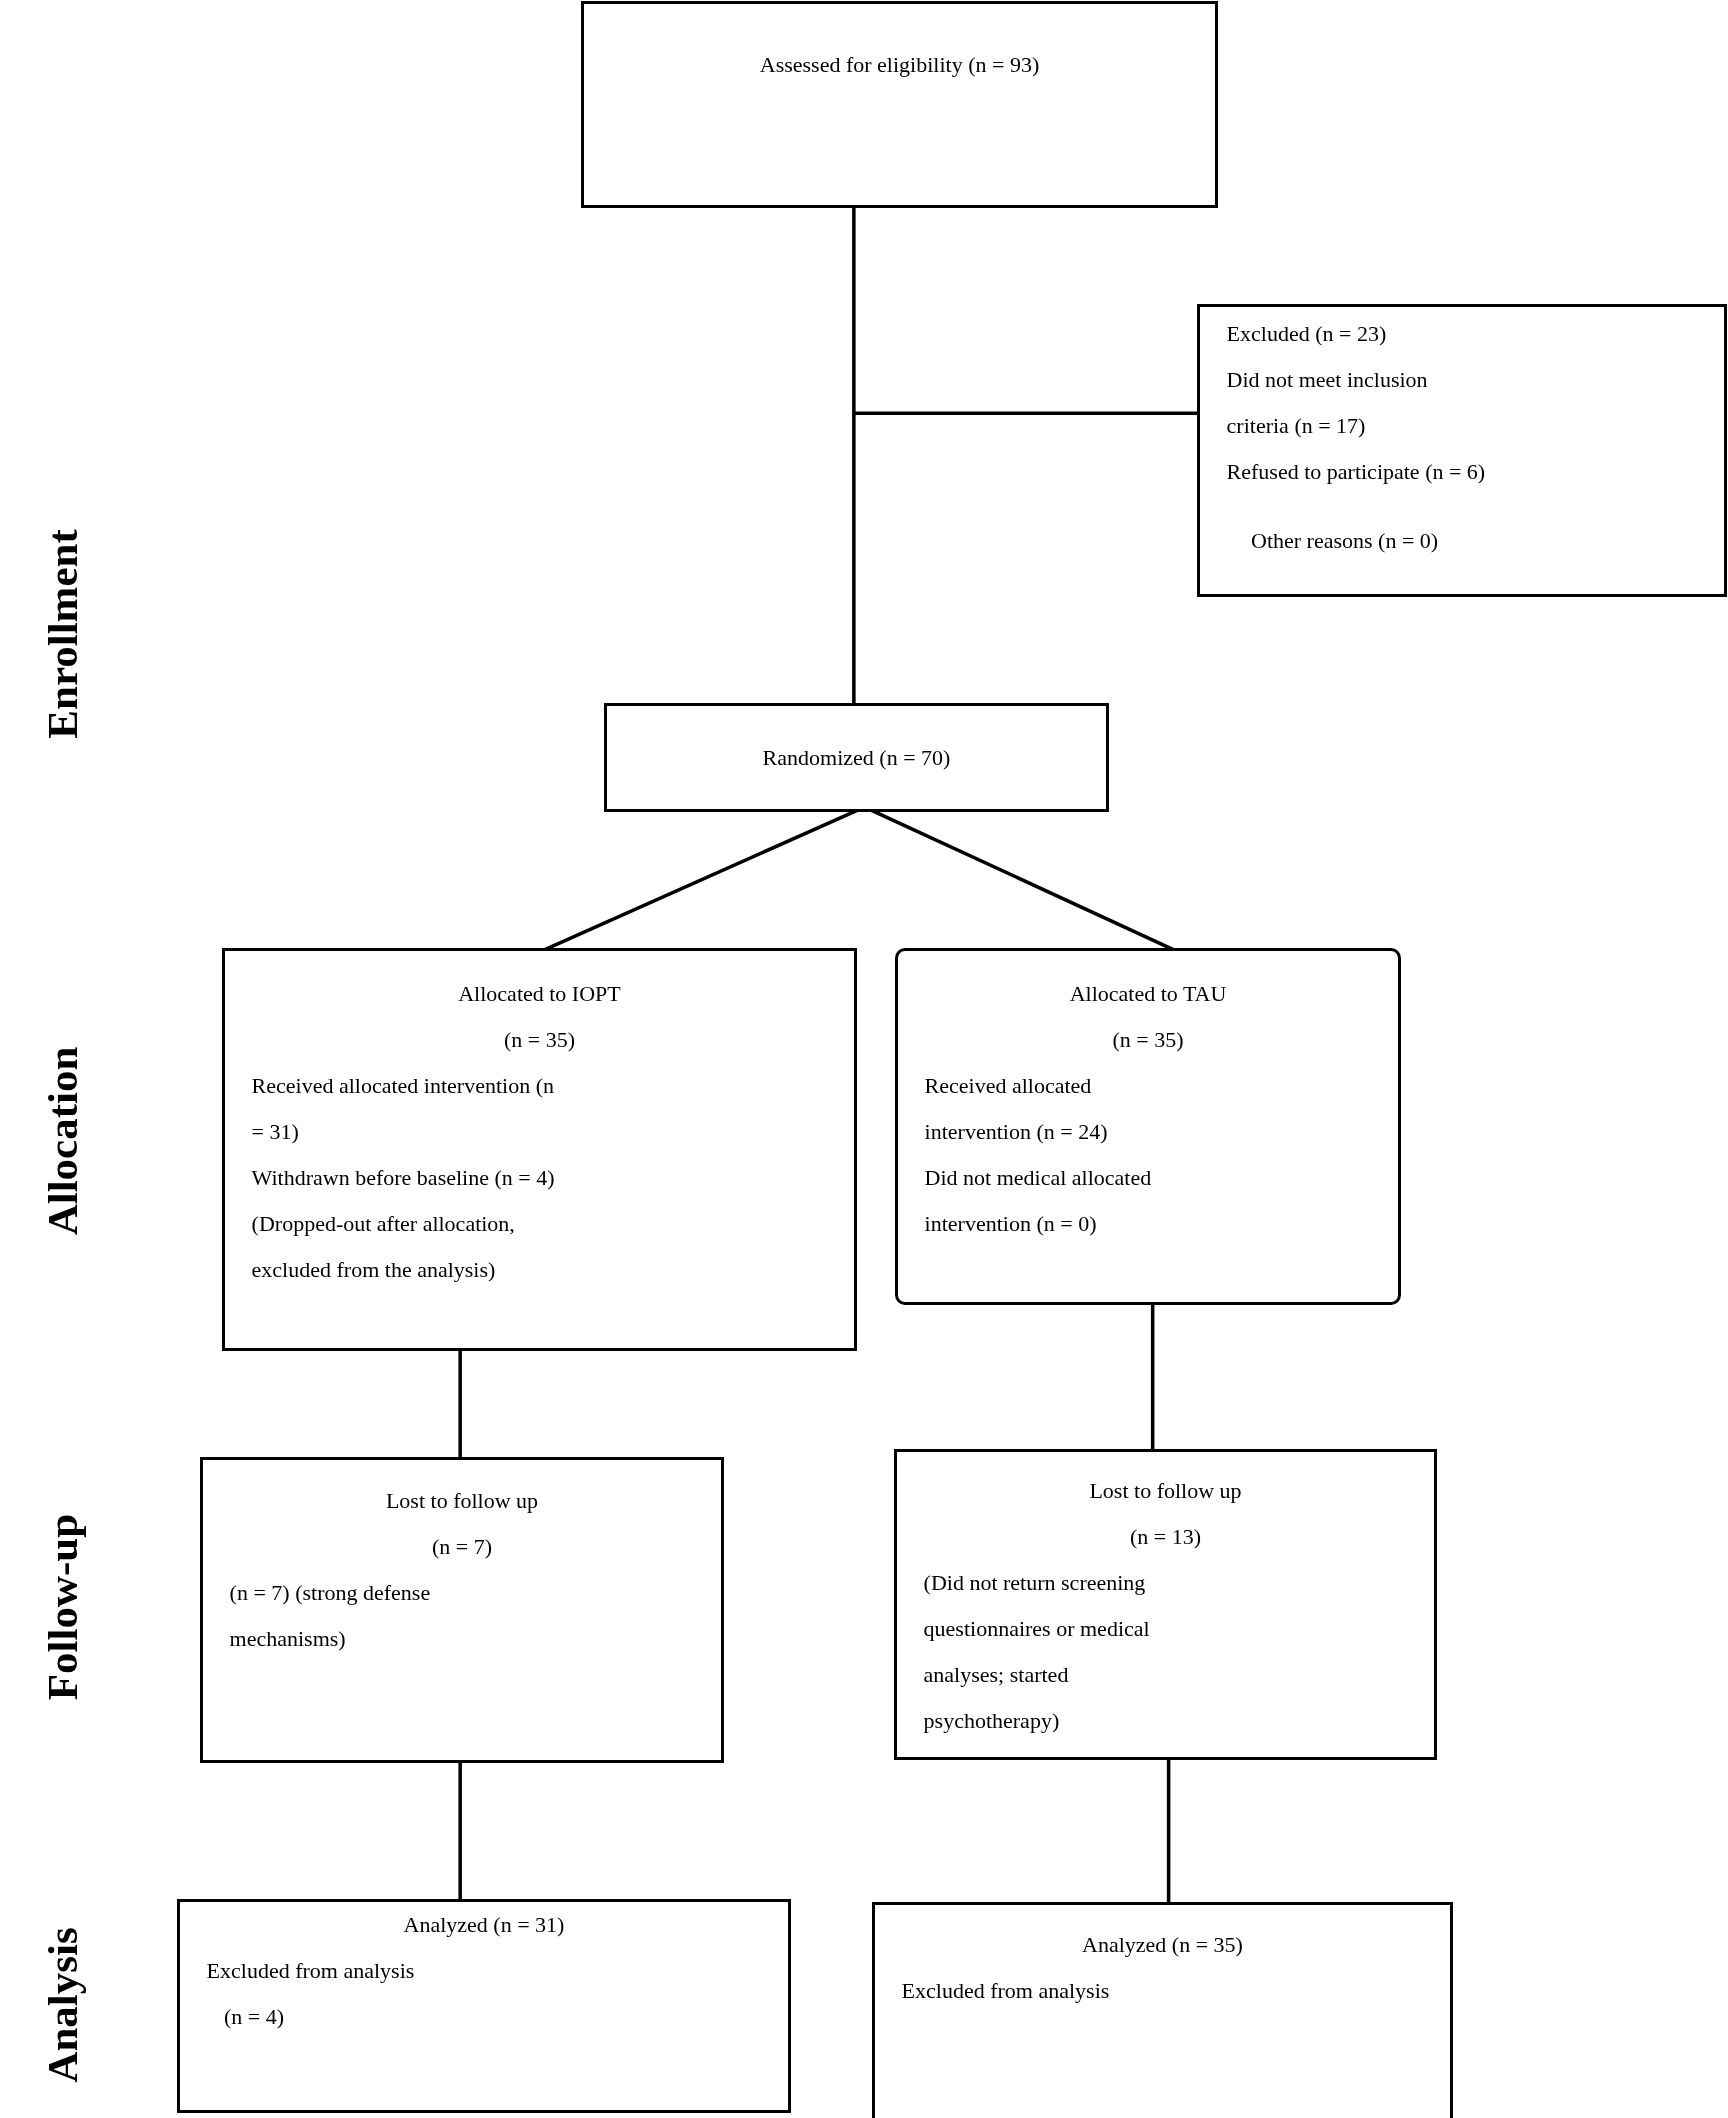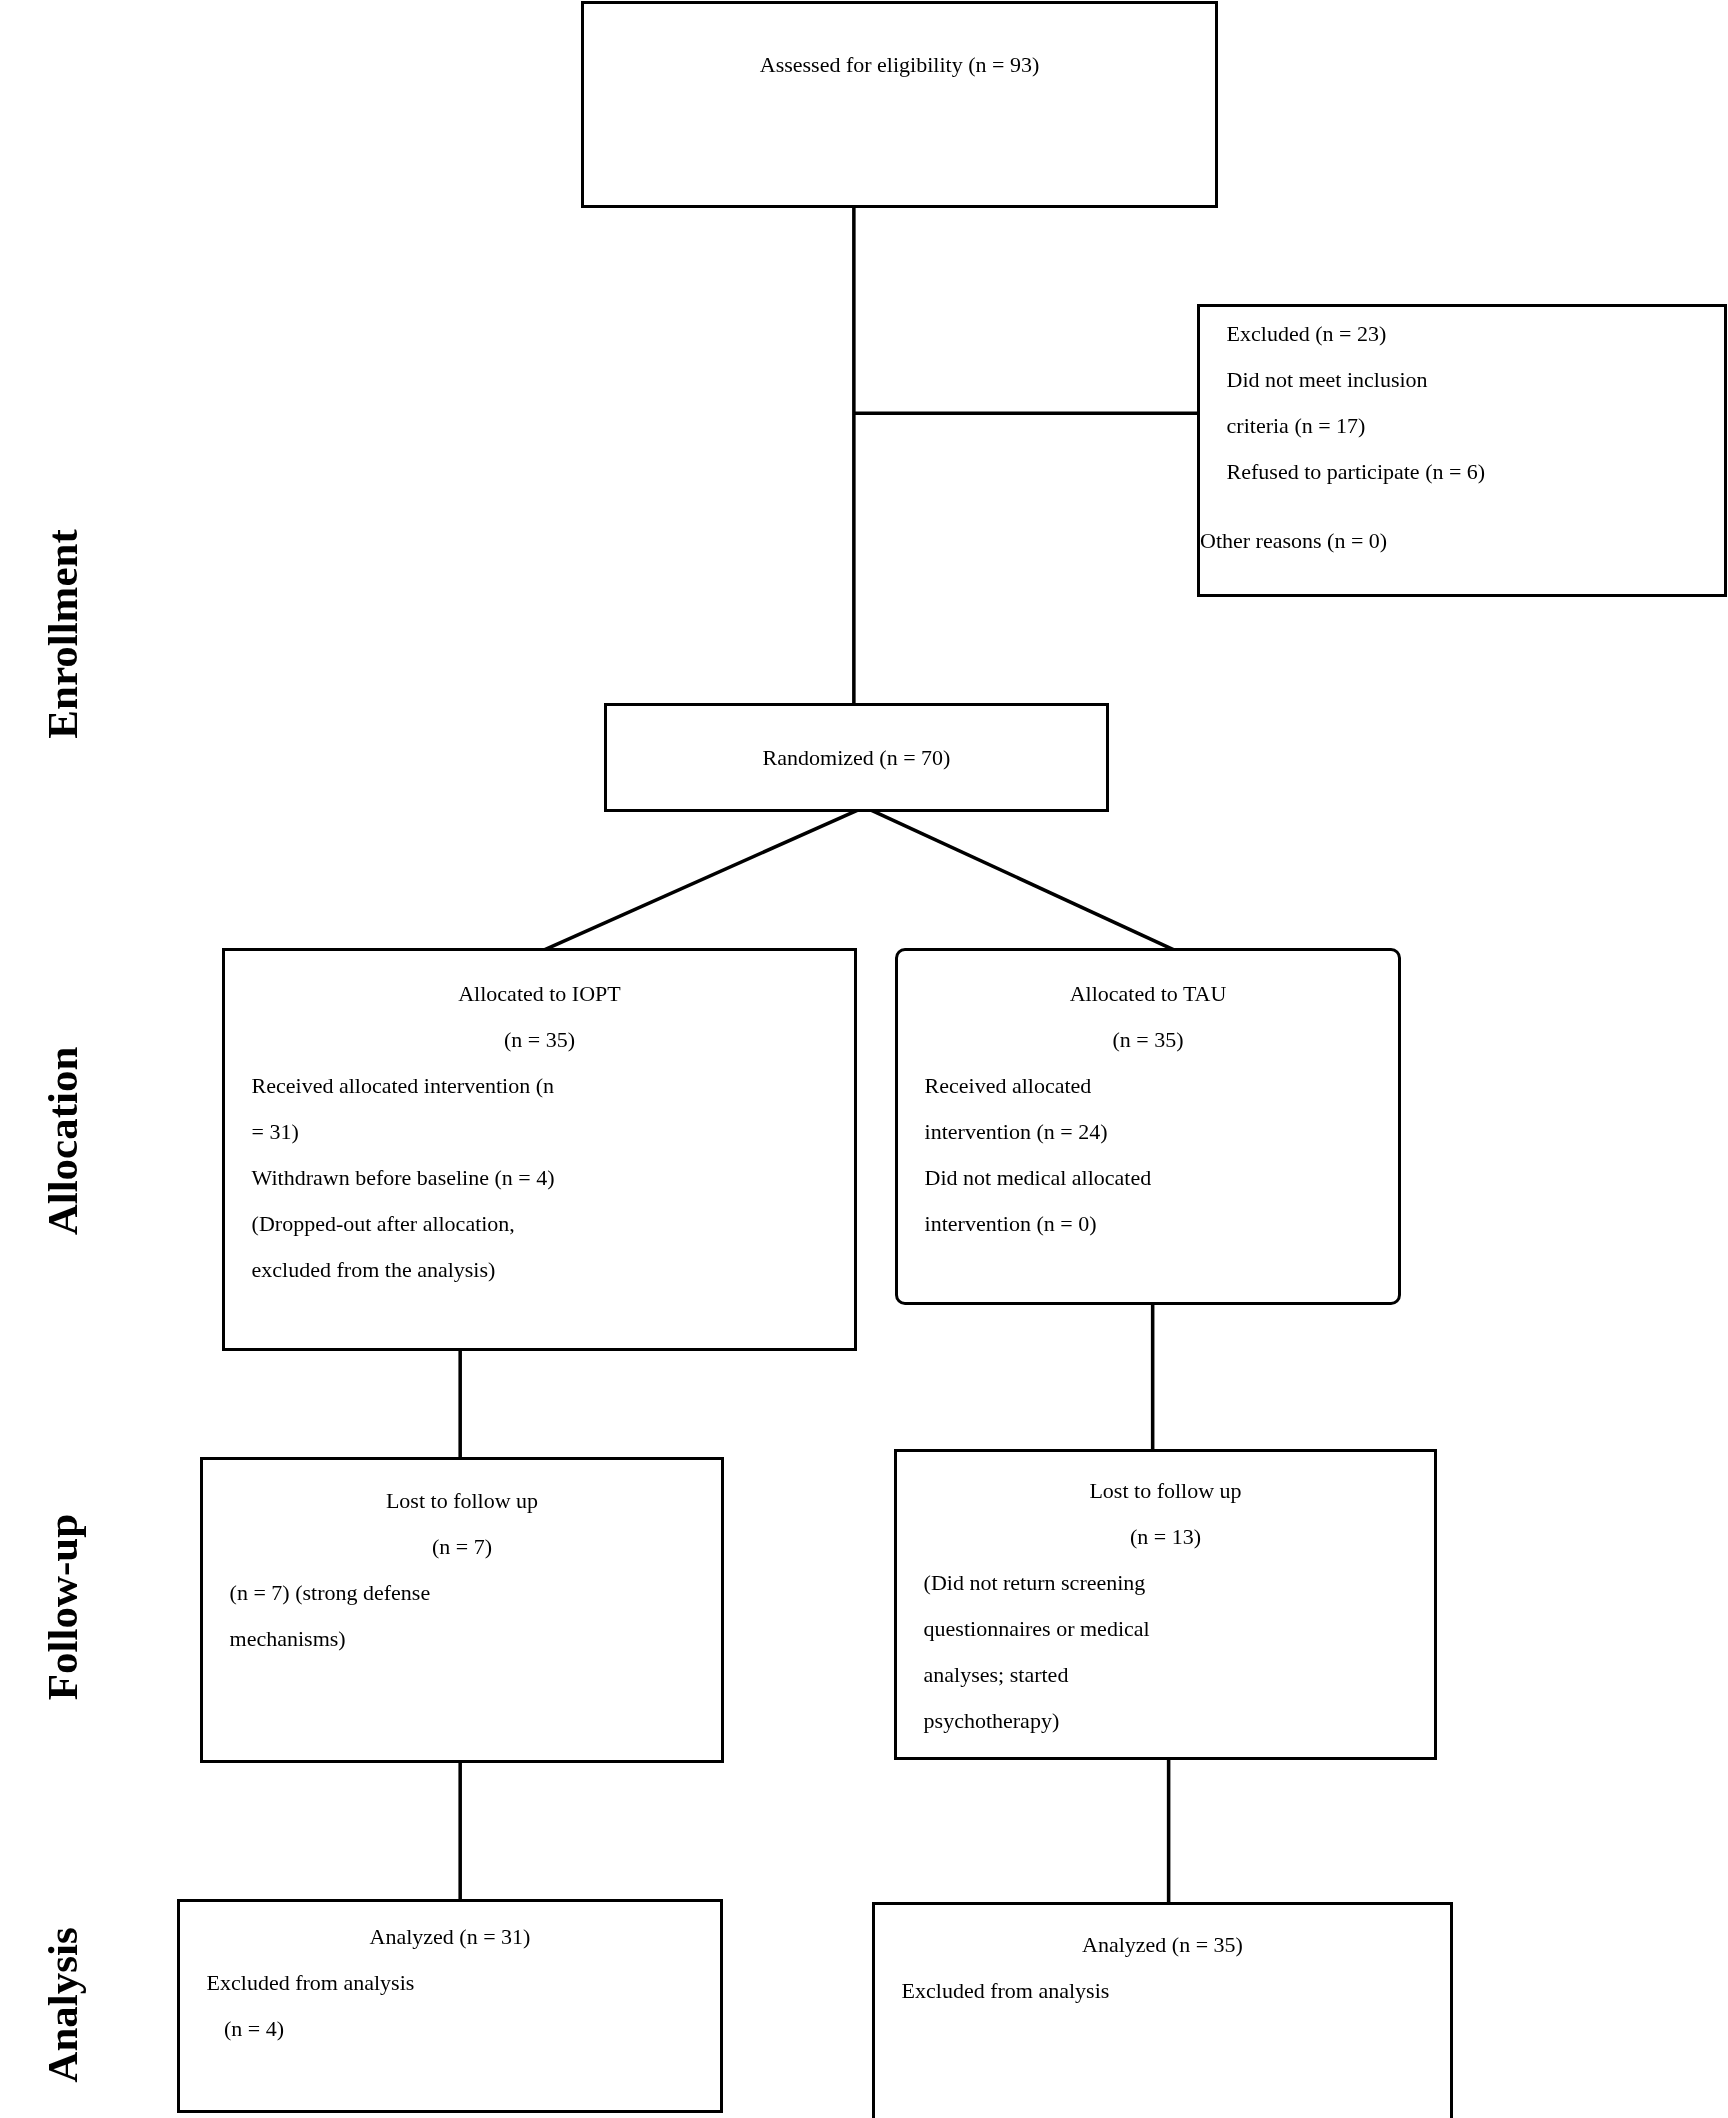--- a/index.html
+++ b/index.html
@@ -21,21 +21,21 @@
   .box {
     position: absolute;
     box-sizing: border-box;
     background: #ffffff;
     border: 3.5px solid #000000;
     font-size: 22px;
     line-height: 46px;
   }
   .box .c { text-align: center; }
   .box .l { padding-left: 26.6px; }
-  .box .indent { }
+  .box .indent { padding-left: 51px; }
   .box .gap { margin-top: 23px; }
   .box .indent-sm { padding-left: 44px; }
   .flexc { display: flex; align-items: center; justify-content: center; }
   .stage {
     position: absolute;
     width: 355px;
     height: 62px;
     line-height: 62px;
     text-align: center;
     font-weight: bold;
@@ -109,21 +109,21 @@
 
   <div class="box" style="left:894px; top:1449px; width:543px; height:311px; padding-top:16px;">
     <div class="c">Lost to follow up</div>
     <div class="c">(n = 13)</div>
     <div class="l">(Did not return screening</div>
     <div class="l">questionnaires or medical</div>
     <div class="l">analyses; started</div>
     <div class="l">psychotherapy)</div>
   </div>
 
-  <div class="box" style="left:177px; top:1899px; width:546px; height:214px; padding-top:12px;">
+  <div class="box" style="left:177px; top:1899px; width:614px; height:214px; padding-top:0;">
     <div class="c">Analyzed (n = 31)</div>
     <div class="l">Excluded from analysis</div>
     <div class="indent-sm">(n = 4)</div>
   </div>
 
   <div class="box" style="left:872px; top:1902px; width:581px; height:265px; padding-top:17px;">
     <div class="c">Analyzed (n = 35)</div>
     <div class="l">Excluded from analysis</div>
   </div>
 

